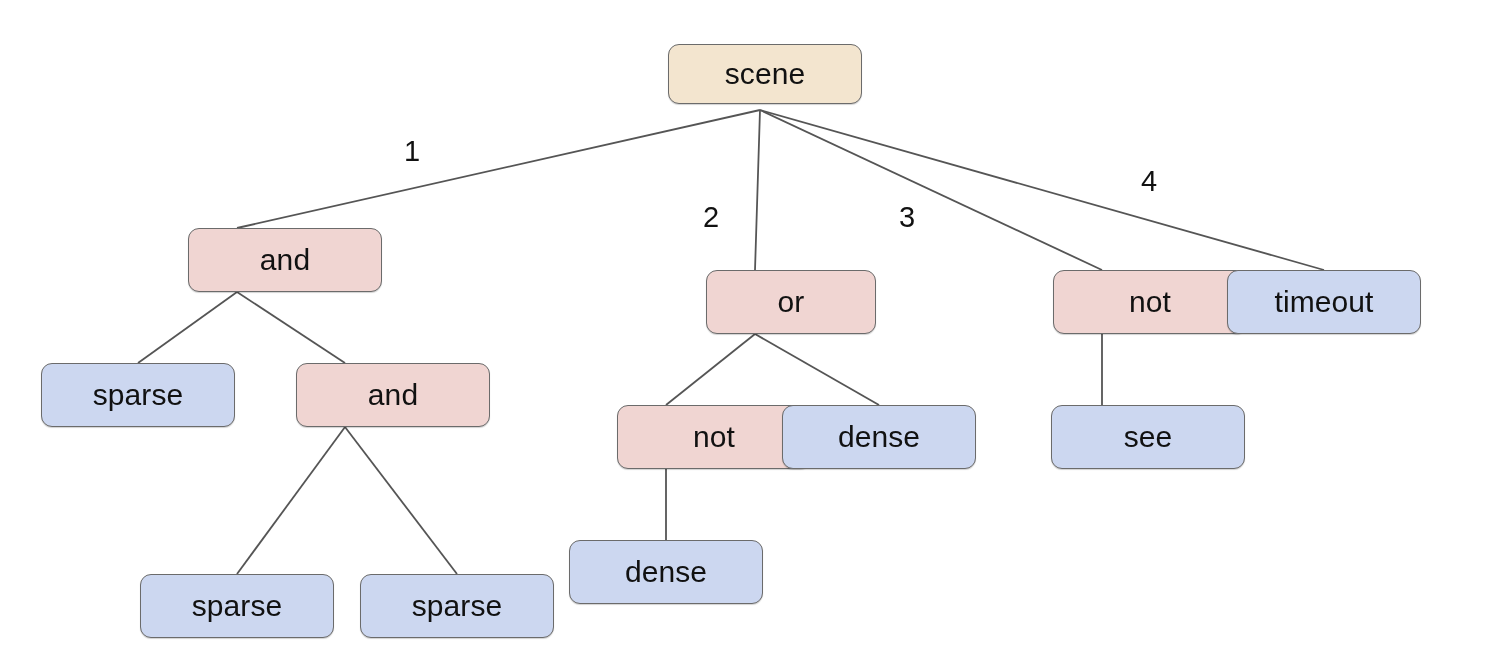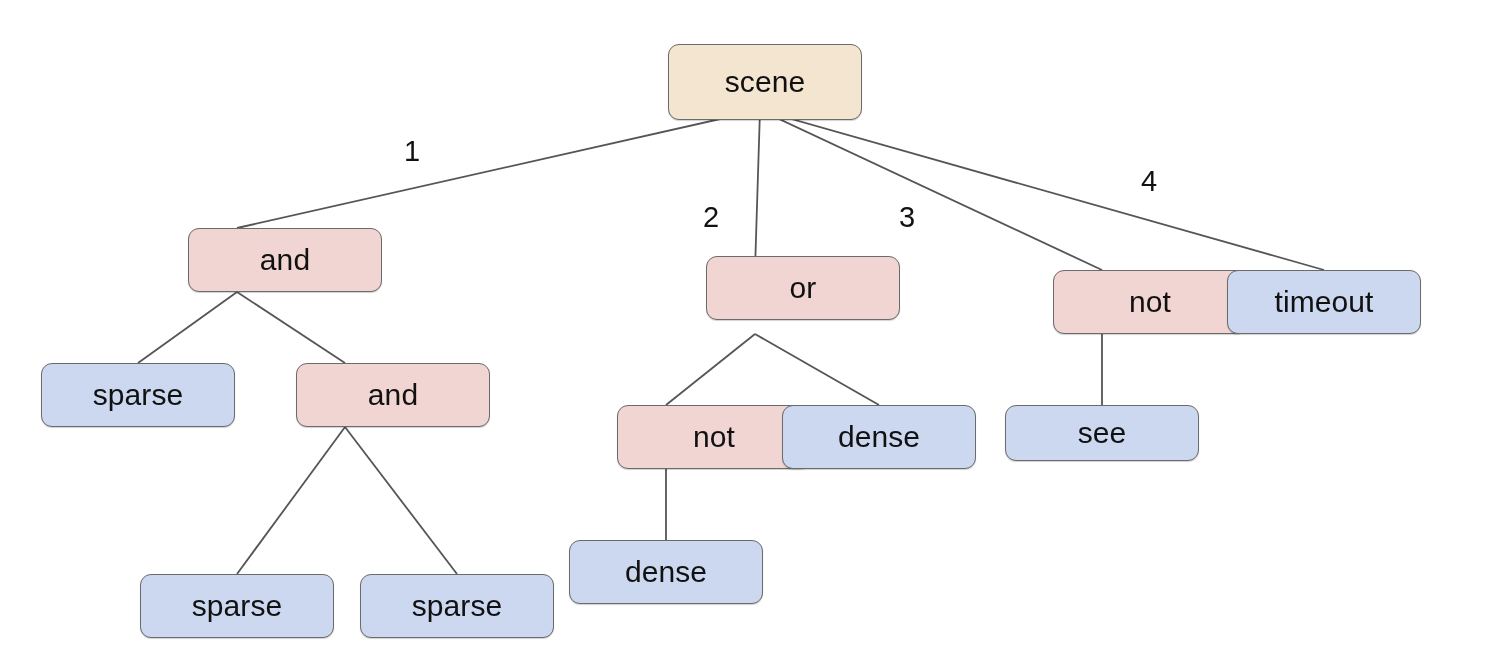--- a/index.html
+++ b/index.html
@@ -73,48 +73,48 @@
         <line x1="237" y1="292" x2="345" y2="363" stroke="#555555" stroke-width="1.8"></line>
         <line x1="345" y1="427" x2="237" y2="574" stroke="#555555" stroke-width="1.8"></line>
         <line x1="345" y1="427" x2="457" y2="574" stroke="#555555" stroke-width="1.8"></line>
         <line x1="755" y1="334" x2="666" y2="405" stroke="#555555" stroke-width="1.8"></line>
         <line x1="755" y1="334" x2="879" y2="405" stroke="#555555" stroke-width="1.8"></line>
         <line x1="666" y1="469" x2="666" y2="540" stroke="#555555" stroke-width="1.8"></line>
         <line x1="1102" y1="334" x2="1102" y2="405" stroke="#555555" stroke-width="1.8"></line>
       </g>
   </svg>
   <div id="nodes">
-      <div class="node root" style="left: 668px; top: 44px; width: 194px; height: 76px;">
+      <div class="node root" style="left: 668px; top: 44px; width: 194px; height: 60px;">
         <span>scene</span>
       </div>
       <div class="node op" style="left: 140px; top: 228px; width: 194px; height: 64px;">
         <span>and</span>
       </div>
-      <div class="node op" style="left: 658px; top: 256px; width: 194px; height: 64px;">
+      <div class="node op" style="left: 658px; top: 270px; width: 170px; height: 64px;">
         <span>or</span>
       </div>
       <div class="node op" style="left: 1005px; top: 270px; width: 194px; height: 64px;">
         <span>not</span>
       </div>
       <div class="node leaf" style="left: 1227px; top: 270px; width: 194px; height: 64px; align-items: center;">
         <span>timeout</span>
       </div>
       <div class="node leaf" style="left: 41px; top: 363px; width: 194px; height: 64px;">
         <span>sparse</span>
       </div>
       <div class="node op" style="left: 248px; top: 363px; width: 194px; height: 64px;">
         <span>and</span>
       </div>
       <div class="node op" style="left: 569px; top: 405px; width: 194px; height: 64px;">
         <span>not</span>
       </div>
       <div class="node leaf" style="left: 782px; top: 405px; width: 194px; height: 64px;">
         <span>dense</span>
       </div>
-      <div class="node leaf" style="left: 1005px; top: 405px; width: 194px; height: 56px;">
+      <div class="node leaf" style="left: 1051px; top: 405px; width: 194px; height: 64px;">
         <span>see</span>
       </div>
       <div class="node leaf" style="left: 569px; top: 540px; width: 194px; height: 64px;">
         <span>dense</span>
       </div>
       <div class="node leaf" style="left: 140px; top: 574px; width: 194px; height: 64px;">
         <span>sparse</span>
       </div>
       <div class="node leaf" style="left: 360px; top: 574px; width: 194px; height: 64px;">
         <span>sparse</span>

